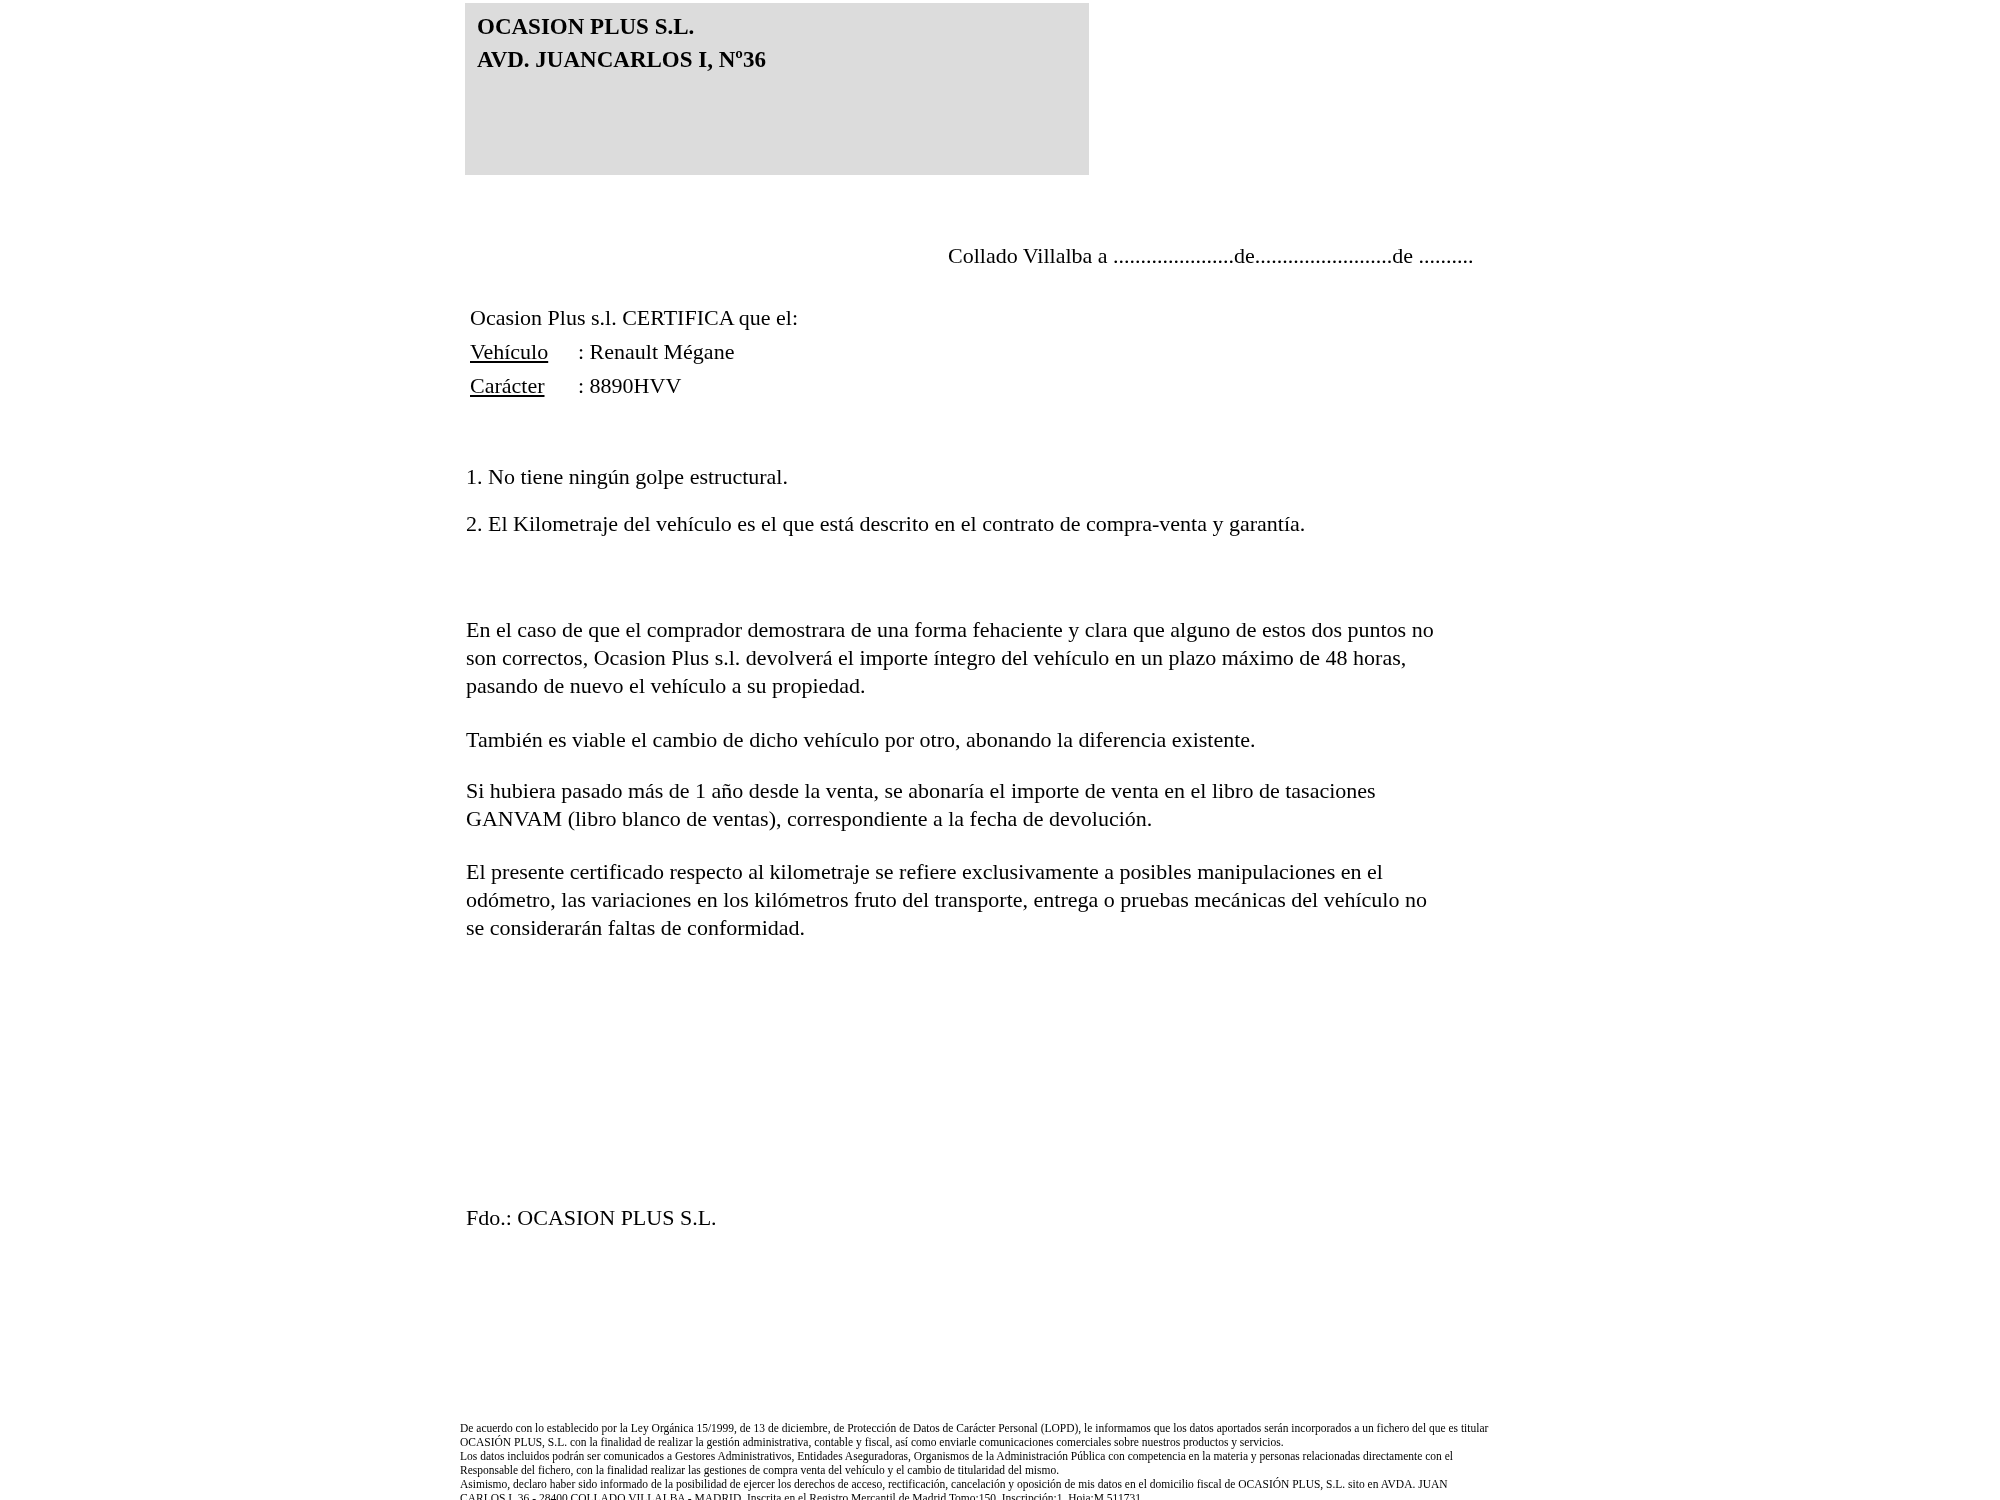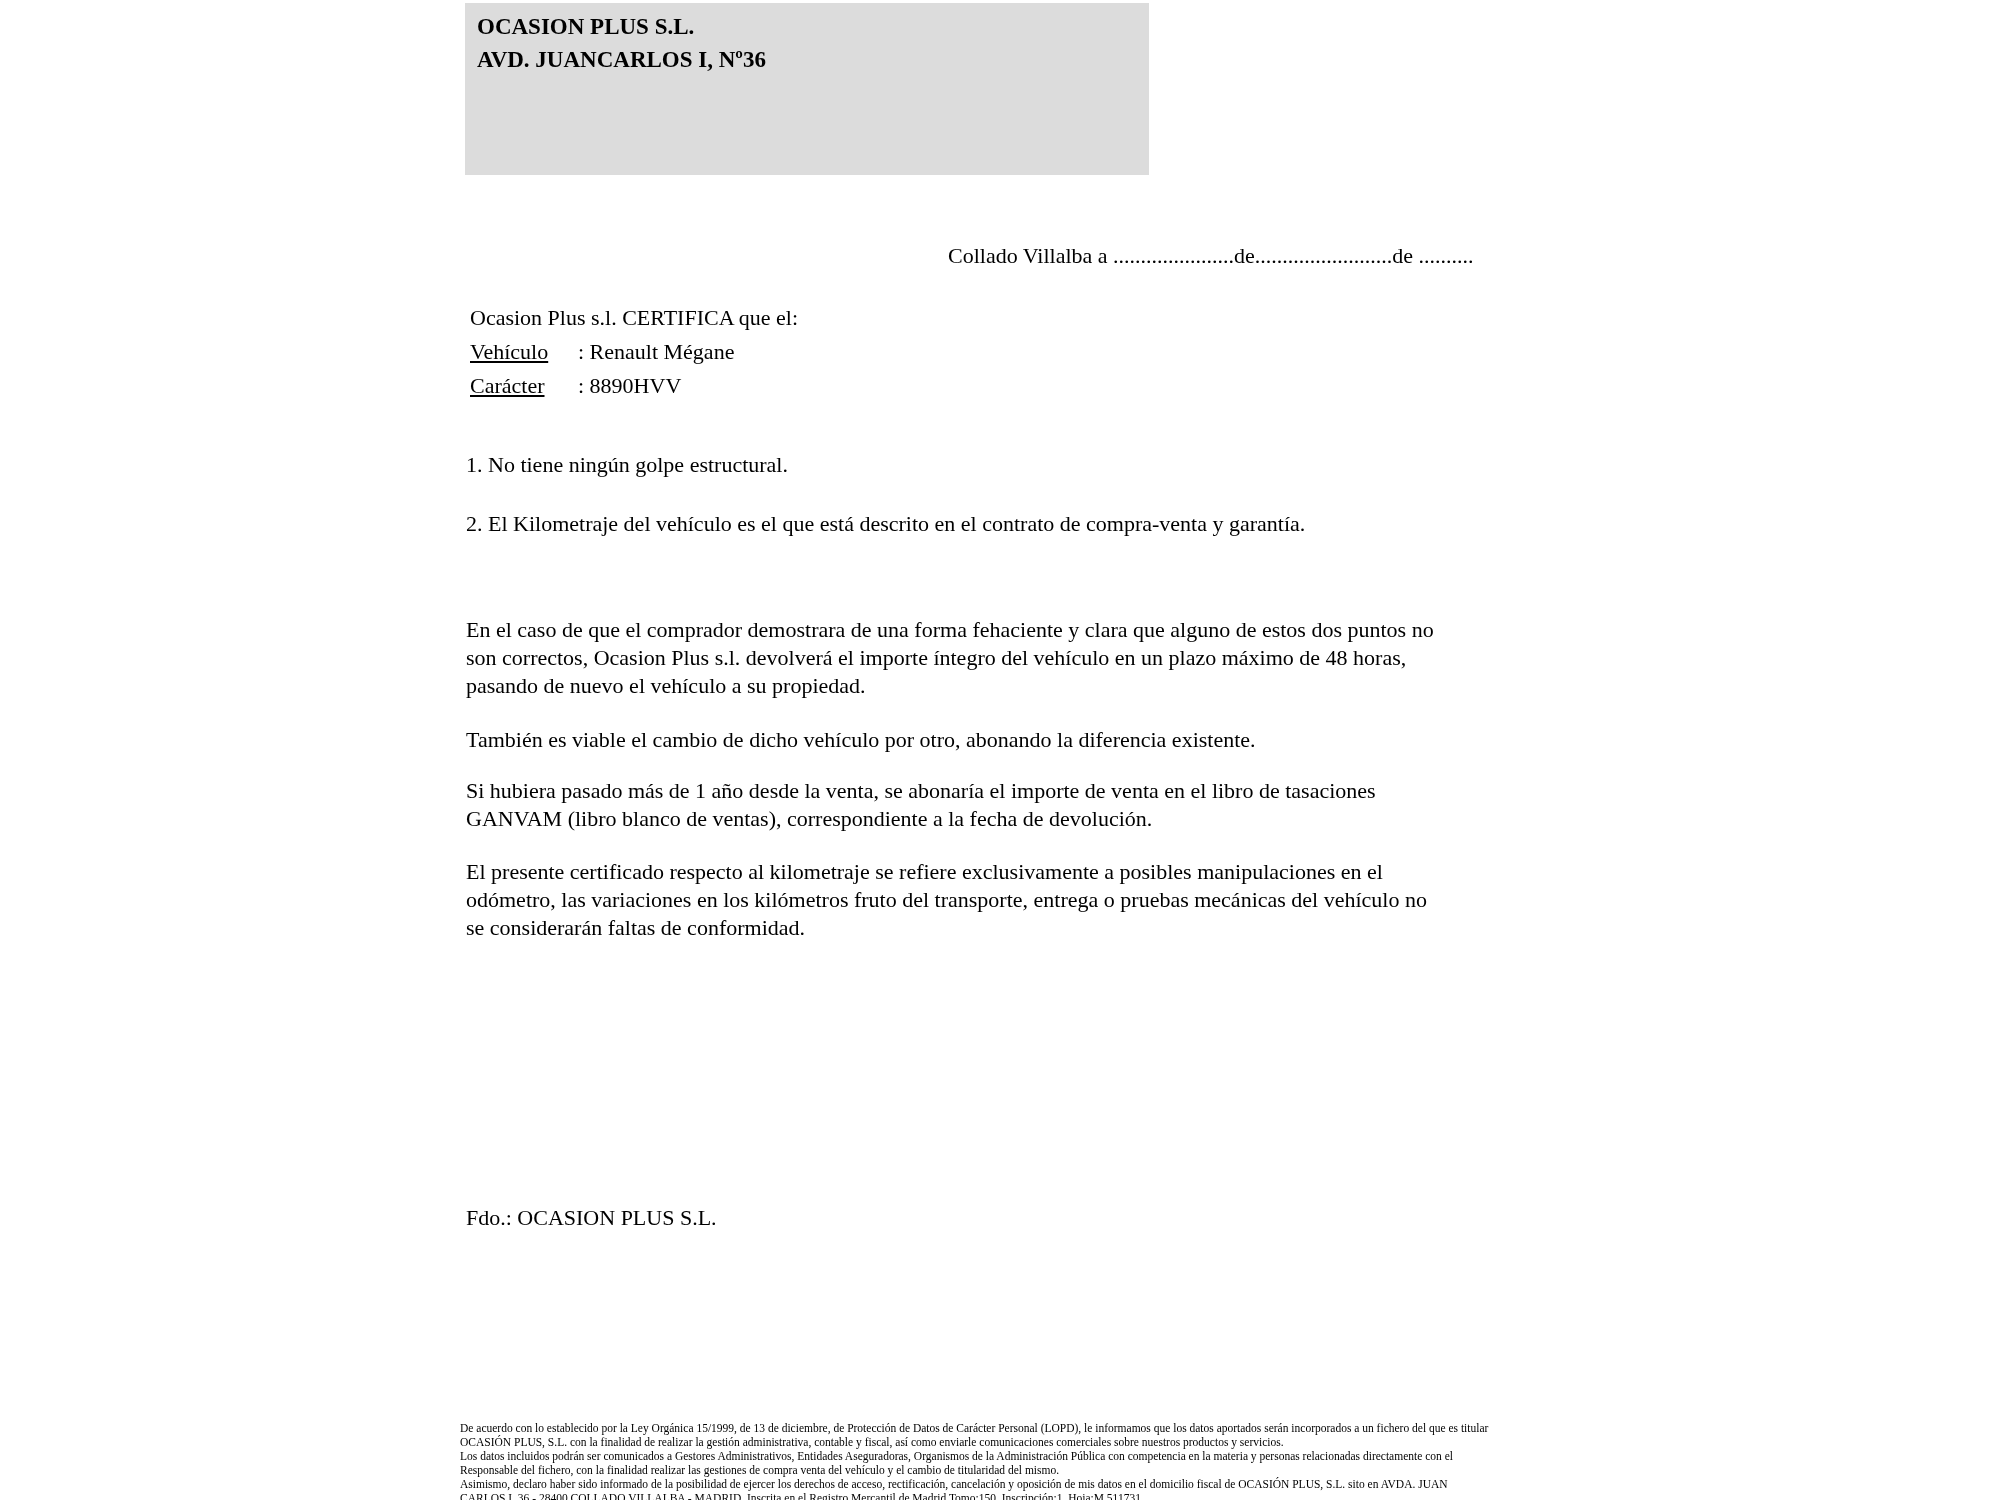--- a/index.html
+++ b/index.html
@@ -8,21 +8,21 @@
     background: #ffffff;
     font-family: "Liberation Serif", "DejaVu Serif", serif;
     color: #000000;
     position: relative;
     overflow: hidden;
   }
   .abs { position: absolute; }
 
   .header-box {
     left: 465px; top: 3px;
-    width: 684px; height: 172px;
+    width: 624px; height: 172px;
     background: #dcdcdc;
     padding: 7px 0 0 12px;
   }
   .header-box .hline {
     font-size: 23px;
     font-weight: bold;
     line-height: 33px;
     white-space: pre;
   }
 
@@ -42,21 +42,21 @@
     width: 108px;
     text-decoration: underline;
   }
   .cert-field .value { white-space: pre; }
 
   .clause {
     left: 466px;
     font-size: 22px;
     white-space: pre;
   }
-  .clause1 { top: 452px; text-align: center; }
+  .clause1 { top: 464px; text-align: center; }
   .clause2 { top: 511px; }
 
   .para {
     left: 466px;
     font-size: 22px;
     line-height: 28px;
     white-space: pre-line;
     width: 1250px;
   }
   .para1 { top: 616px; }

